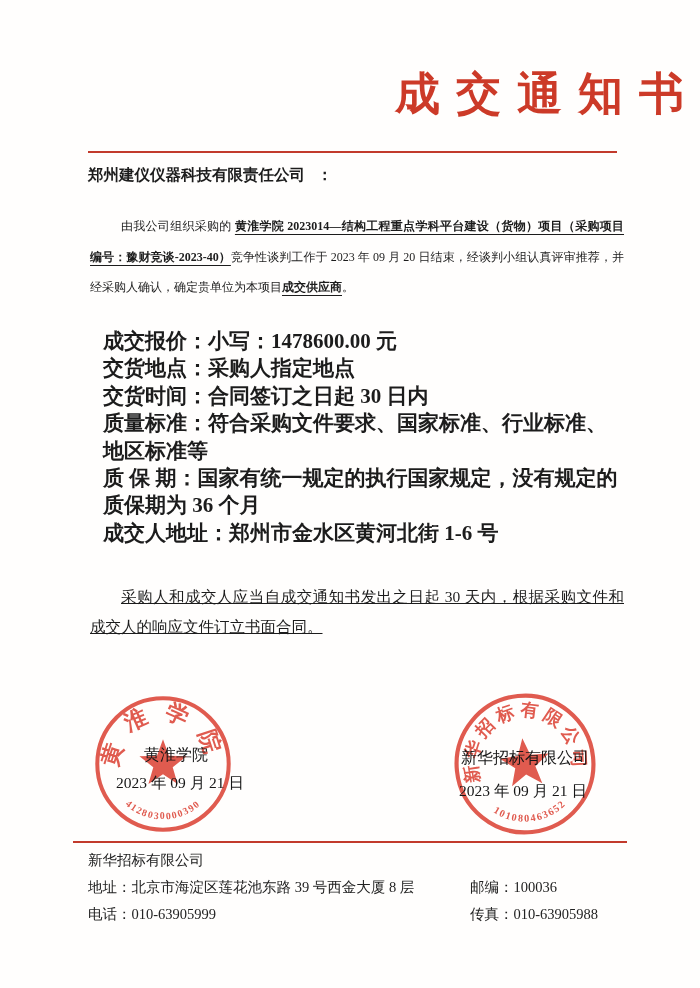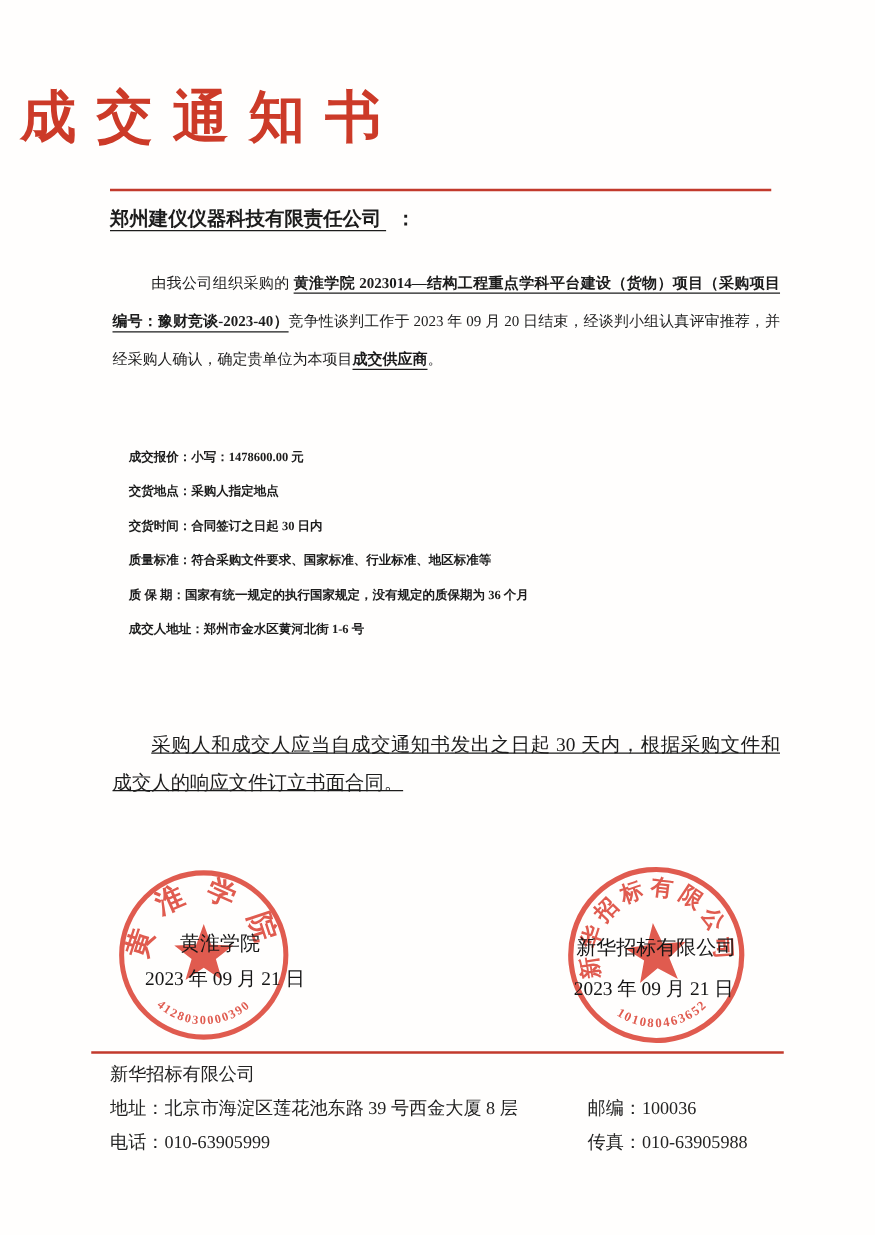--- a/index.html
+++ b/index.html
@@ -2,33 +2,33 @@
 <html><head>
 <meta charset="utf-8">
 <style>
   html,body{margin:0;padding:0;background:#f4f4f2;}
   .page{
     position:relative;width:700px;height:988px;margin:0 auto;
     background:#fffefd;overflow:hidden;
     font-family:"Liberation Serif","DejaVu Serif",serif;color:#1c1c1c;
   }
   .doc-title{
-    position:absolute;top:64px;left:0;right:0;text-align:left;
+    position:absolute;top:64px;left:0;right:0;text-align:right;
     font-size:45px;font-weight:900;color:#cc3a28;letter-spacing:16px;text-indent:16px;
   }
   .title-rule{position:absolute;top:151px;left:88px;width:529px;height:2px;background:#c23a2c;}
   .addressee-line{position:absolute;top:165px;left:88px;font-size:15.5px;font-weight:700;}
-  .u{ text-decoration:underline;text-underline-offset:4px;text-decoration-thickness:1.3px;}
+  .u{ text-underline-offset:4px;text-decoration-thickness:1.3px;}
   .addressee-colon{margin-left:8px;}
   .para{position:absolute;left:90px;width:534px;font-size:12px;line-height:30.5px;
     text-align:justify;text-indent:31px;}
   .para1{top:199px;}
   .para2{top:566px;font-size:15.5px;text-decoration:underline;}
   .bold-u{font-weight:700;text-decoration:underline;text-underline-offset:4px;text-decoration-thickness:1.3px;}
-  .specs{position:absolute;top:353px;left:103px;width:520px;font-size:10px;font-weight:700;}
+  .specs{position:absolute;top:328px;left:103px;width:520px;font-size:21px;font-weight:700;}
   .spec-row{line-height:27.4px;}
   .spec-row.indent{padding-left:72px;}
   .stamp{position:absolute;z-index:2;opacity:.88;}
   .stamp-left{top:691px;left:90px;width:146px;height:146px;}
   .stamp-right{top:688px;left:449px;width:152px;height:152px;transform:rotate(-6deg);}
   .stamp svg{width:100%;height:100%;}
   .stamp-overlay{position:absolute;z-index:3;color:#161616;white-space:nowrap;}
   .ov-left-name{top:745px;left:144px;font-size:16px;}
   .ov-left-date{top:773px;left:116px;font-size:15.5px;}
   .ov-right-name{top:748px;left:461px;font-size:16px;}

